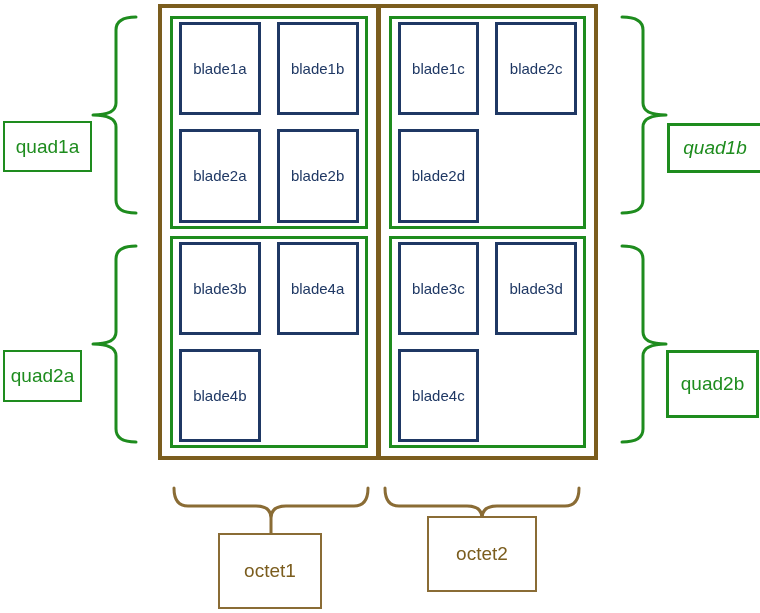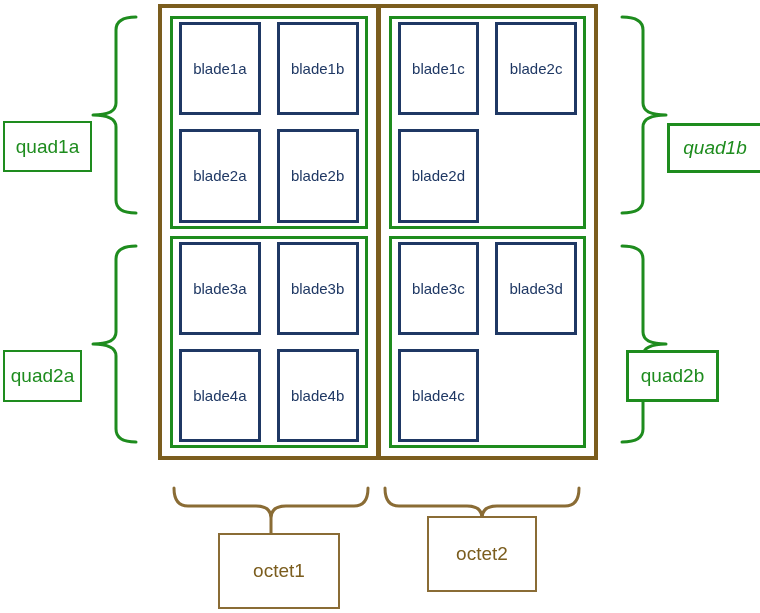--- a/index.html
+++ b/index.html
@@ -72,22 +72,22 @@
     background: var(--bg);
     font-size: 19px;
   }
   .label-box.green { border: 2px solid var(--green); color: var(--green); margin-top: 32px; }
   .label-box.green.thick { border-width: 3px; }
   .label-box.brown { border: 2px solid var(--brown_light); color: var(--brown); }
 
   #label-quad1a { left: 3px;   top: 89px;  width: 89px;  height: 51px; }
   #label-quad2a { left: 3px;   top: 318px; width: 79px;  height: 52px; }
   #label-quad1b { left: 667px; top: 91px;  width: 96px;  height: 50px; font-style: italic; }
-  #label-quad2b { left: 626px; top: 318px; width: 93px;  height: 52px; }
-  #label-octet1 { left: 218px; top: 533px; width: 122px; height: 76px; }
+  #label-quad2b { left: 666px; top: 318px; width: 93px;  height: 68px; }
+  #label-octet1 { left: 218px; top: 533px; width: 104px; height: 76px; }
   #label-octet2 { left: 427px; top: 516px; width: 110px; height: 76px; }
 
   
   .brace { position: absolute; overflow: visible; }
   .brace path {
     fill: none;
     stroke-width: 3px;
     stroke-linecap: round;
     stroke-linejoin: round;
   }
@@ -109,21 +109,20 @@
   <div class="assembly">
 
     <div class="octet-column left">
       <div class="quad">
         <div class="blade">blade1a</div>
         <div class="blade">blade1b</div>
         <div class="blade">blade2a</div>
         <div class="blade">blade2b</div>
       </div>
       <div class="quad">
-        <div class="blade">blade3a</div>
         <div class="blade">blade3b</div>
         <div class="blade">blade4a</div>
         <div class="blade">blade4b</div>
       </div>
     </div>
 
     <div class="octet-column">
       <div class="quad">
         <div class="blade">blade1c</div>
         <div class="blade">blade2c</div>

